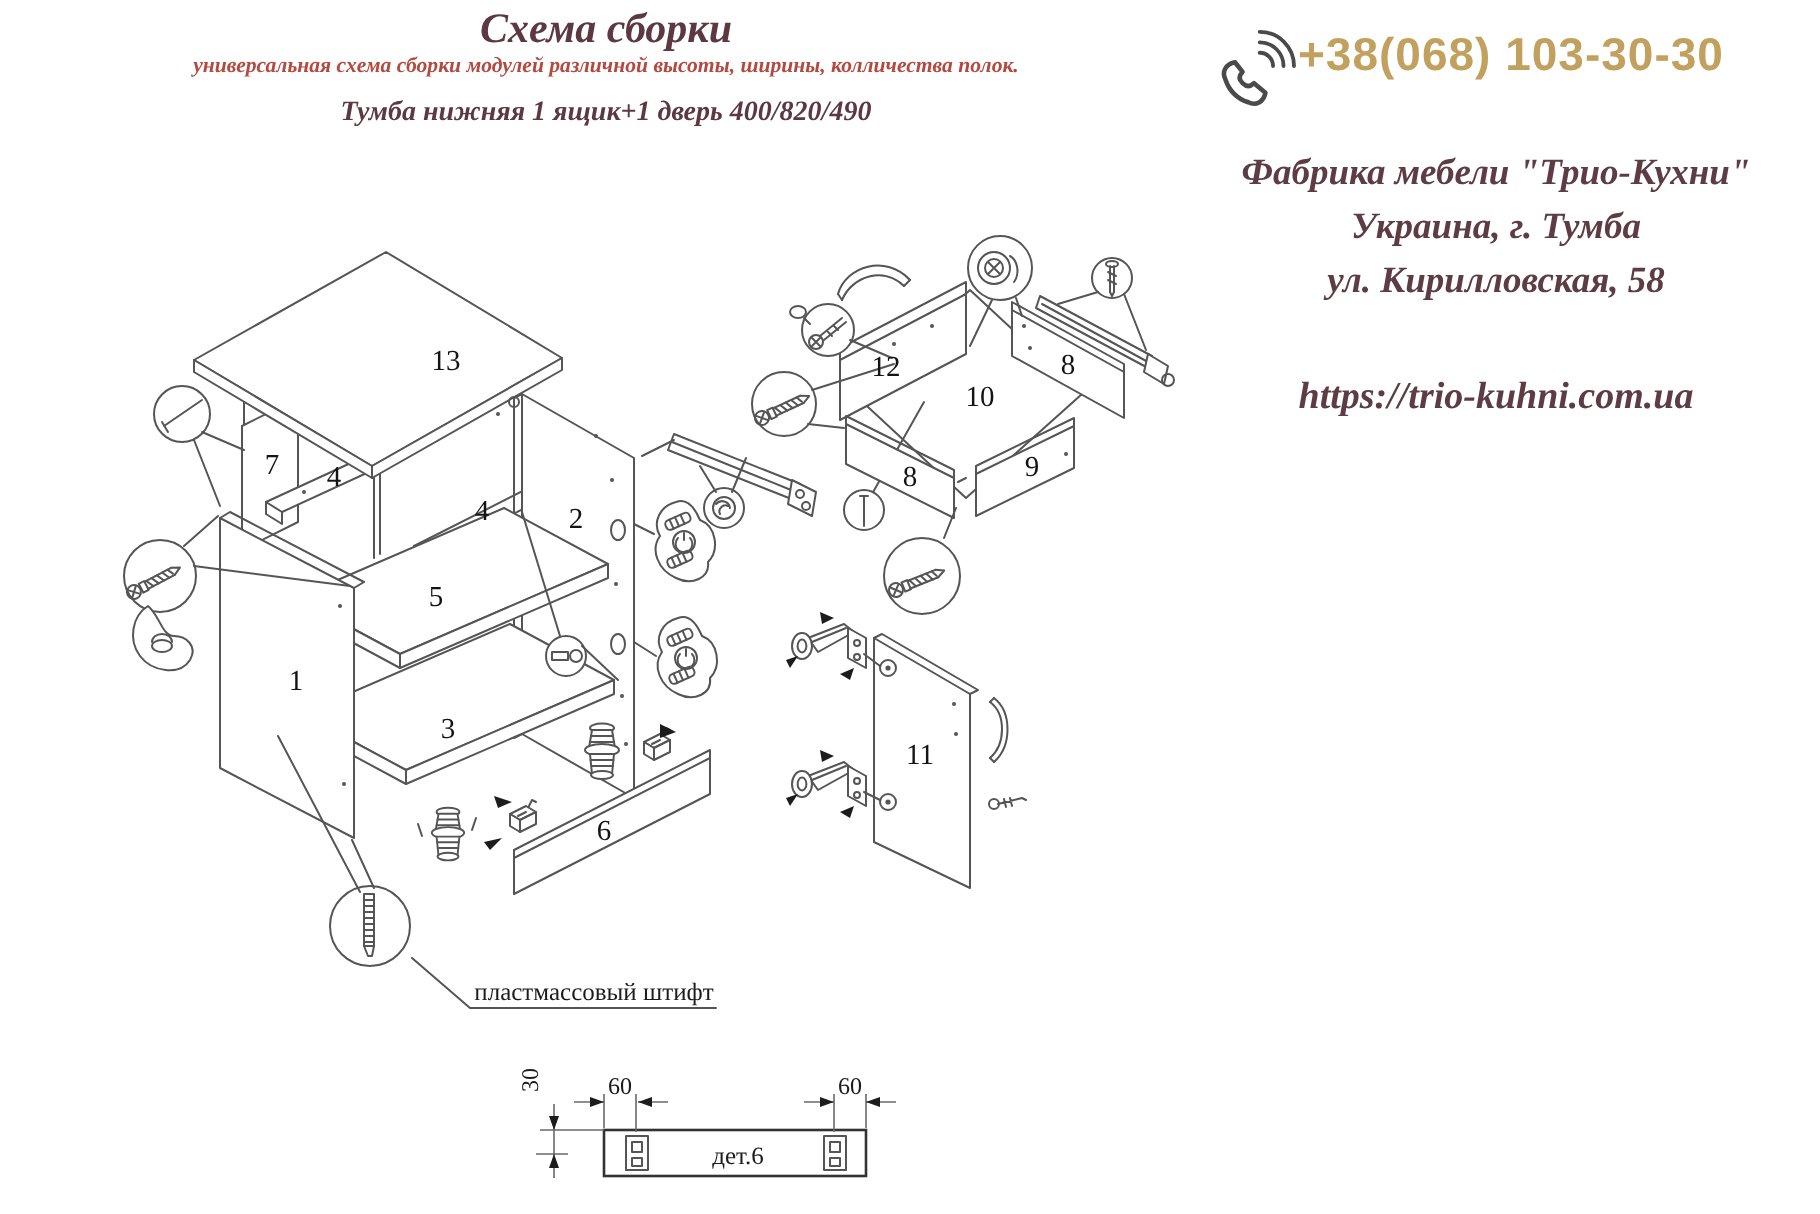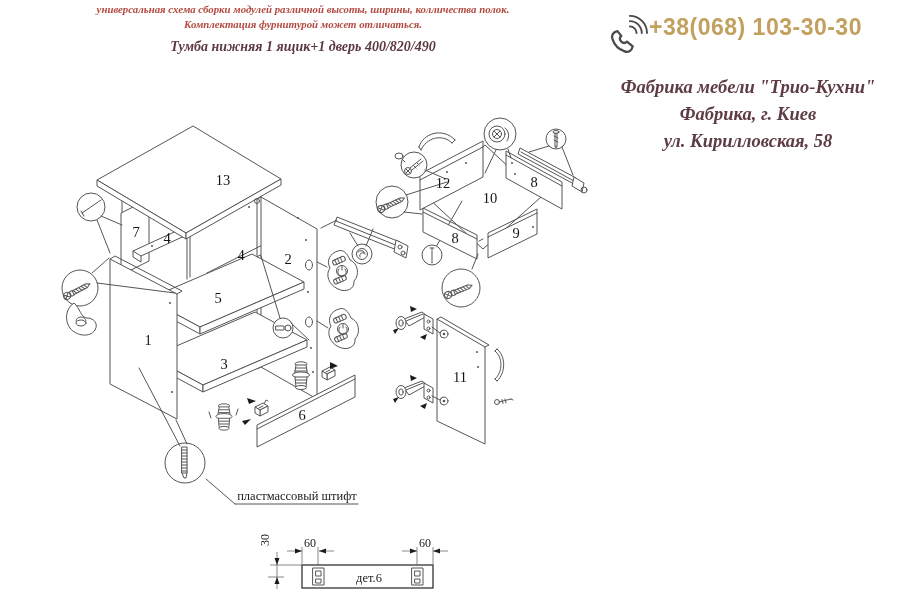--- a/index.html
+++ b/index.html
@@ -32,40 +32,41 @@
   .dlabel{font-family:"Liberation Serif",serif;font-size:14.5px;fill:#141414;}
   .dsmall{font-family:"Liberation Serif",serif;font-size:12.5px;fill:#1c1c1c;}
   .dim{font-family:"Liberation Serif",serif;font-size:12px;fill:#1c1c1c;}
 </style>
 </head>
 <body>
 
 <div class="page">
 
   <div class="header">
+    <div class="title">Схема сборки</div>
     <div class="sub">универсальная схема сборки модулей различной высоты, ширины, колличества полок.</div>
-    <div class="sub">Комплектация фурнитурой может отличаться.</div>
     <div class="product">Тумба нижняя 1 ящик+1 дверь 400/820/490</div>
   </div>
 
   <div class="brand">
     <div class="phone-row">
       <svg width="42" height="40" viewBox="0 0 44 42">
         <path class="ln" style="stroke:#4a4a4a;stroke-width:2.4" d="M12,18 c-5,1 -7,5 -5,9 c2,6 6,10 12,12 c4,2 8,0 9,-5 l-6,-5 c-2,2 -4,2 -6,0 c-2,-2 -2,-4 0,-6 z"></path>
         <path class="ln" style="stroke:#4a4a4a;stroke-width:2" d="M25,13 a7,7 0 0 1 7,7"></path>
         <path class="ln" style="stroke:#4a4a4a;stroke-width:2" d="M25,7.5 a12.5,12.5 0 0 1 12.5,12.5"></path>
         <path class="ln" style="stroke:#4a4a4a;stroke-width:2" d="M25,2 a18,18 0 0 1 18,18"></path>
       </svg>
       <span class="phone-num">+38(068) 103-30-30</span>
     </div>
     <div class="address">
       <div>Фабрика мебели "Трио-Кухни"</div>
-      <div>Фабрика, г. Киев</div>
+      <div>Украина, г. Тумба</div>
       <div>ул. Кирилловская, 58</div>
     </div>
+    <div class="website">https://trio-kuhni.com.ua</div>
   </div>
 
   <svg class="diagram" width="910" height="607" viewBox="0 0 910 607">
 
     <defs>
 
       <g id="confirmatG">
         <circle cx="0" cy="0" r="3.5" class="ln"></circle>
         <path class="ln" d="M-2,-2 L2,2 M-2,2 L2,-2"></path>
         <path class="ln" d="M4,-2.5 L7,-2.5 L7,2.5 L4,2.5 Z"></path>

